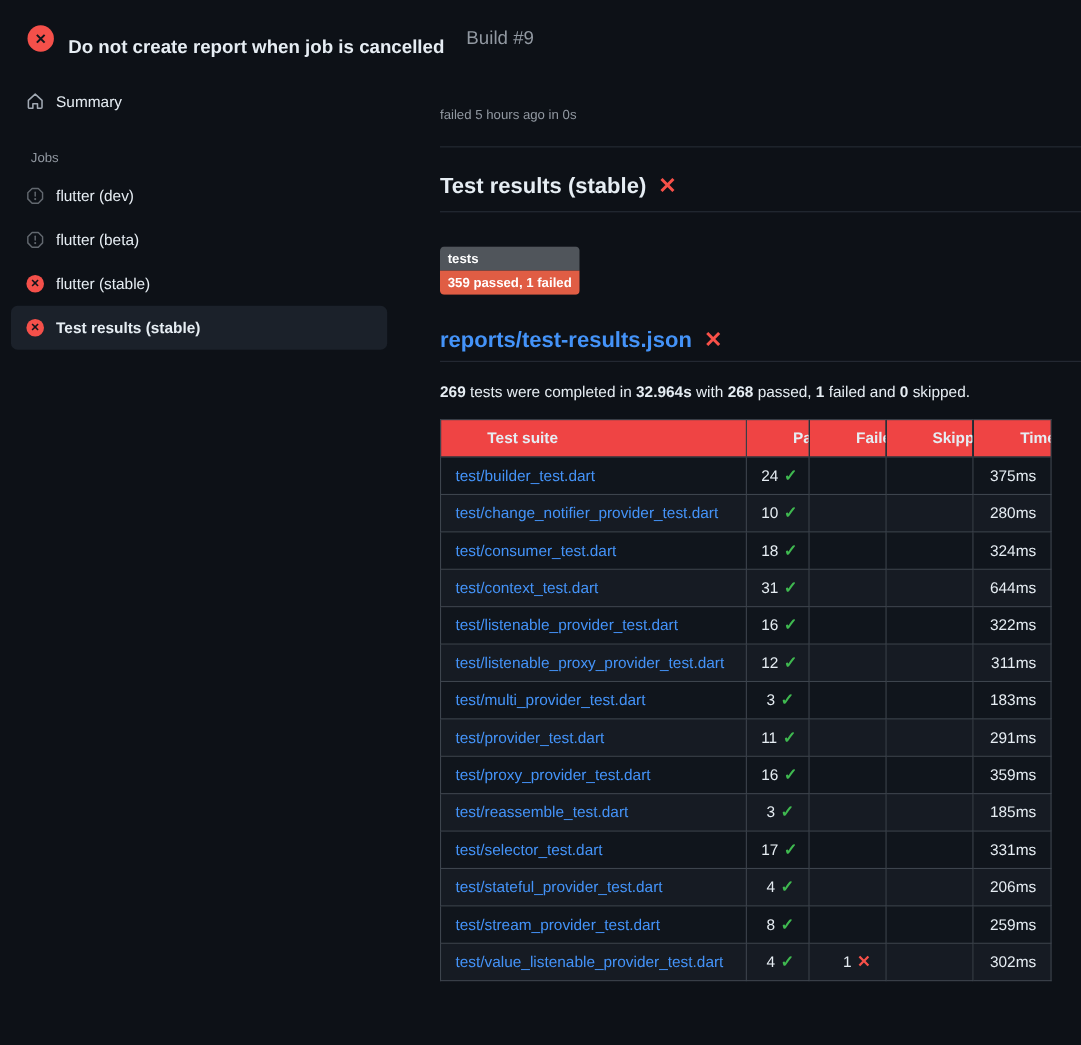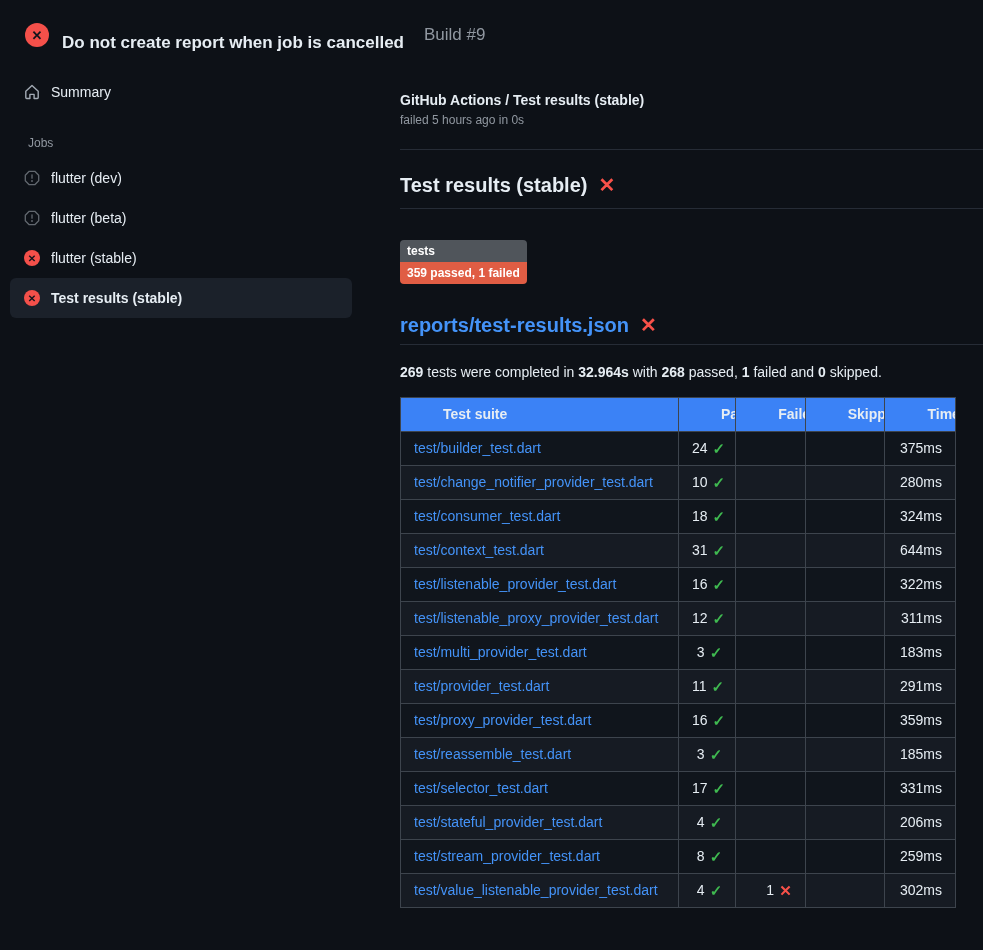--- a/index.html
+++ b/index.html
@@ -62,21 +62,21 @@
 
   .summary-line { margin-top: 19px; font-size: 14px; color: #e6edf3; }
   .summary-line b { font-weight: 700; }
 
   
   table.results { border-collapse: collapse; margin-top: 17px; width: 556px; table-layout: fixed; }
   .results th, .results td {
     border: 1px solid #3d444d; padding: 7px 13px;
     font-size: 14px; line-height: 19px; white-space: nowrap; overflow: hidden;
   }
-  .results th { font-weight: 700; text-align: right; background: #3b82f6; padding-left: 42px; }
+  .results th { font-weight: 700; text-align: right; background: #ef4444; padding-left: 42px; }
   .results th.col-suite { text-align: left; }
   .results tbody tr:nth-child(odd) td { background: #10151c; }
   .results tbody tr:nth-child(even) td { background: #161b23; }
   .col-suite { width: 272px; }
   .col-passed { width: 51px; }
   .col-failed { width: 68px; }
   .col-skipped { width: 78px; }
   .col-time { width: 69px; }
   td.num { text-align: right; }
   .suite-link { color: #4493f8; text-decoration: none; }
@@ -137,21 +137,20 @@
   </div>
         <div class="sidebar-item selected">
     <span class="status-circle sm job-icon">✕</span>
 
     <span>Test results (stable)</span>
   </div>
       </div>
   </nav>
 
   <main class="main">
-    <div class="breadcrumb">GitHub Actions / Test results (stable)</div>
     <div class="status-line">failed 5 hours ago in 0s</div>
     <hr class="hr">
 
     <h2 class="h2 section-title">
       <span>Test results (stable)</span>
       <span class="heading-x">✕</span>
     </h2>
 
     <div class="badge">
       <span class="badge-label">tests</span>

